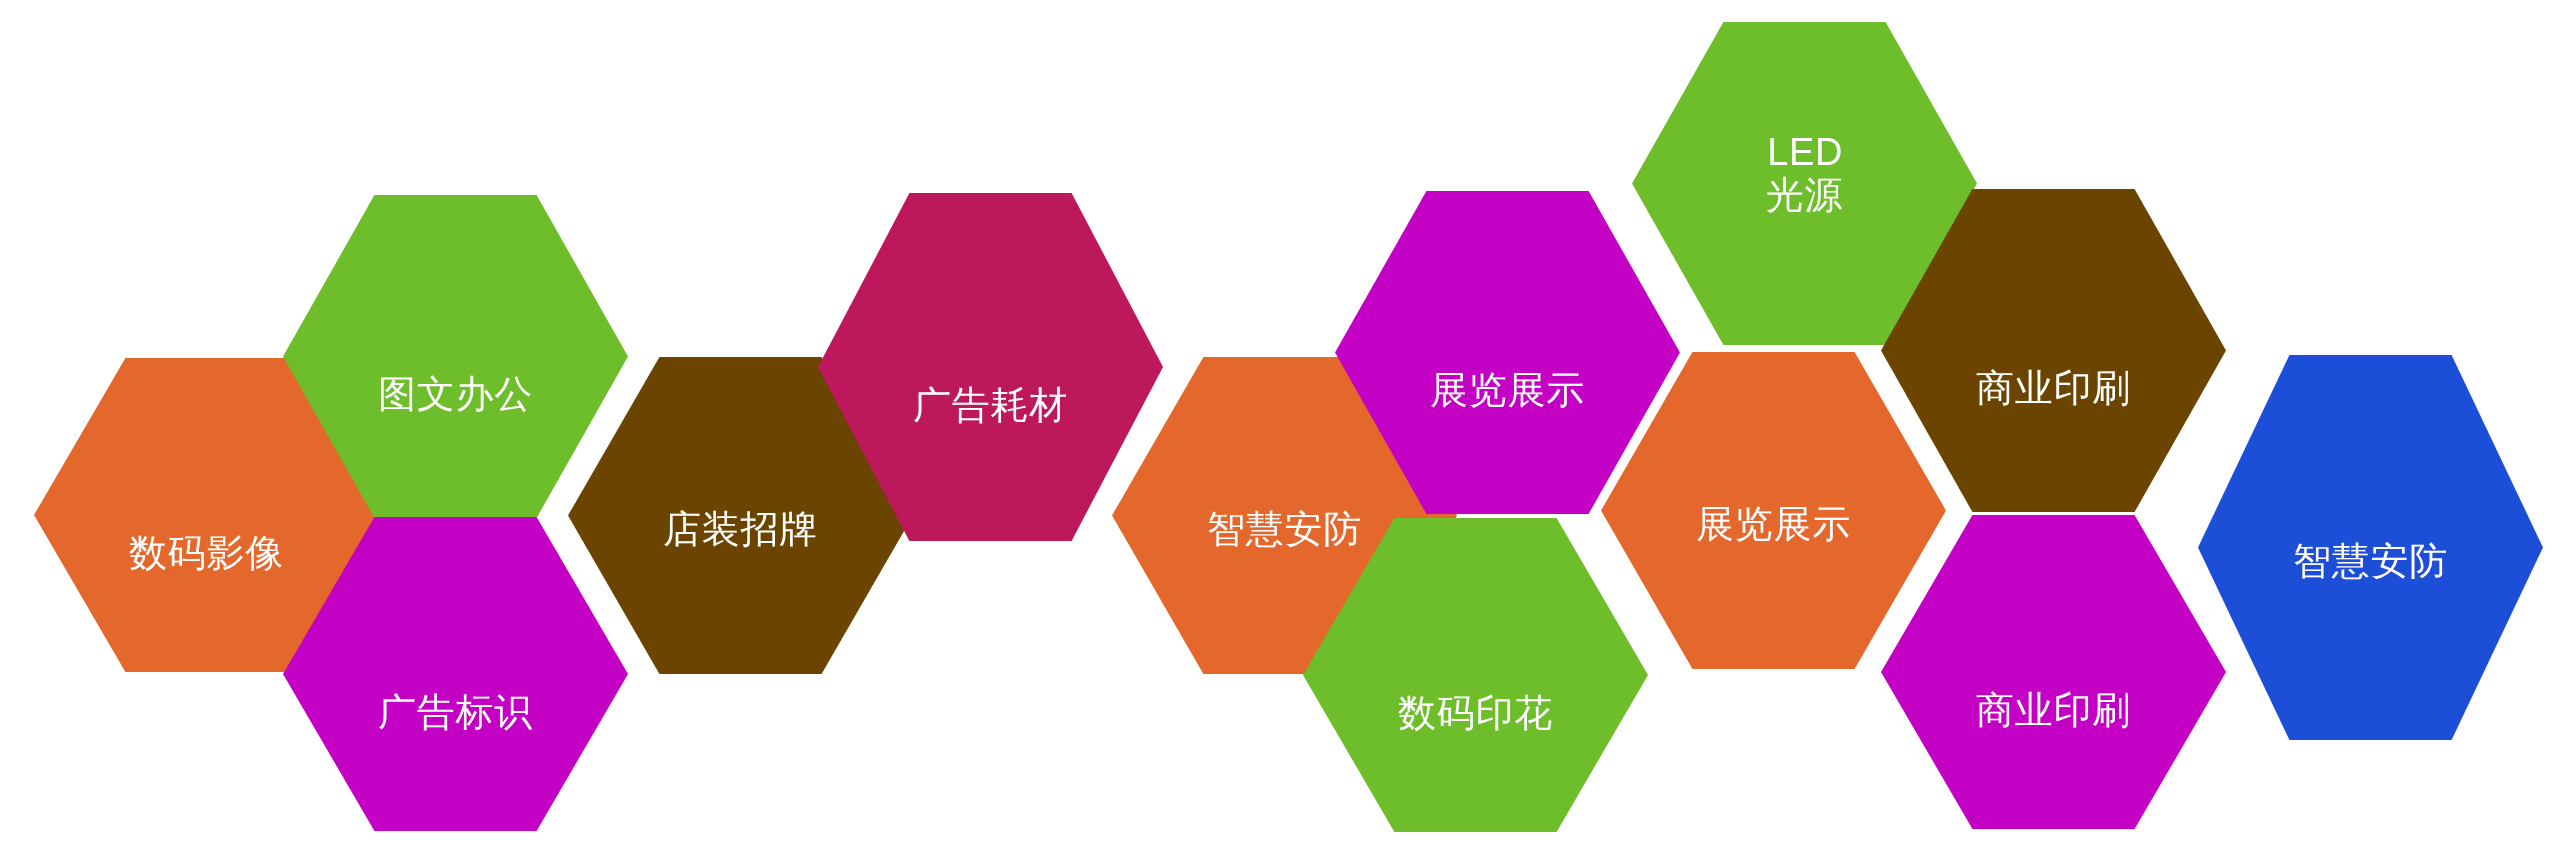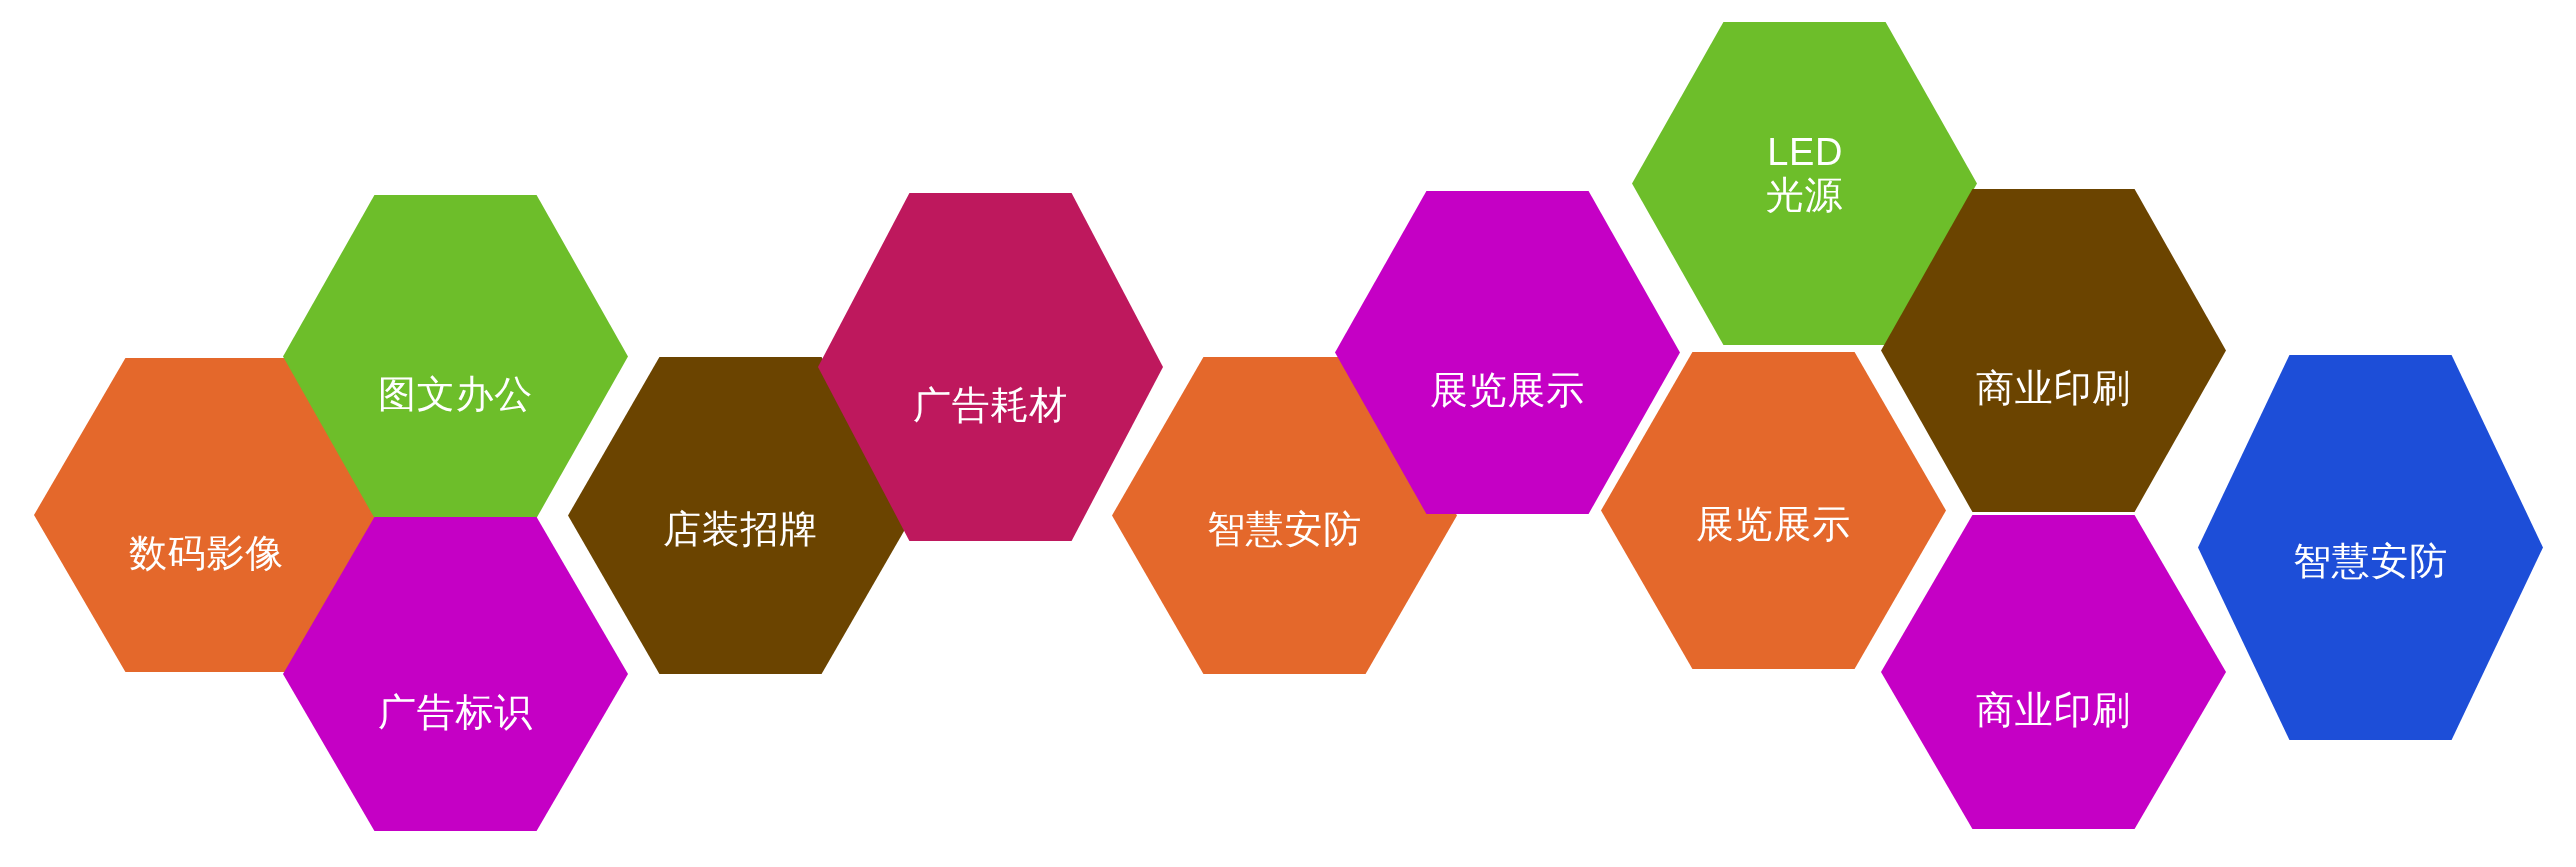--- a/index.html
+++ b/index.html
@@ -61,20 +61,23 @@
     </div>
     <div class="hex" style="width: 345px; height: 348px; left: 818px; top: 193px; background: #be185d;">
       <div class="hex-label label-low">广告耗材</div>
     </div>
     <div class="hex" style="width: 345px; height: 317px; left: 1112px; top: 357px; background: rgb(228, 104, 43);">
       <div class="hex-label label-mid">智慧安防</div>
     </div>
     <div class="hex" style="width: 345px; height: 323px; left: 1335px; top: 191px; background: rgb(197, 0, 197);">
       <div class="hex-label label-low">展览展示</div>
     </div>
+    <div class="hex" style="width: 345px; height: 314px; left: 1303px; top: 518px; background: rgb(109, 190, 42);">
+      <div class="hex-label label-low">数码印花</div>
+    </div>
     <div class="hex" style="width: 345px; height: 323px; left: 1632px; top: 22px; background: rgb(109, 190, 42);">
       <div class="hex-label label-two">LED
 光源</div>
     </div>
     <div class="hex" style="width: 345px; height: 323px; left: 1881px; top: 189px; background: rgb(107, 68, 0);">
       <div class="hex-label label-low">商业印刷</div>
     </div>
     <div class="hex" style="width: 345px; height: 317px; left: 1601px; top: 352px; background: rgb(228, 104, 43);">
       <div class="hex-label label-mid">展览展示</div>
     </div>

